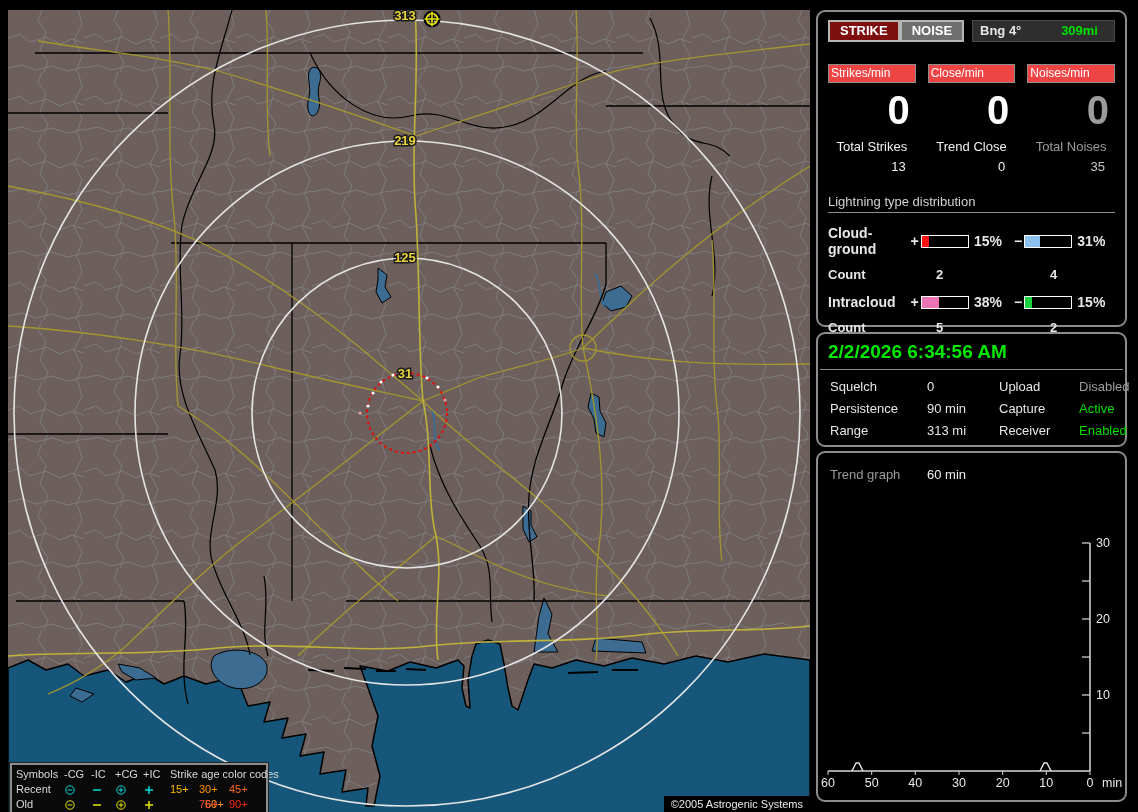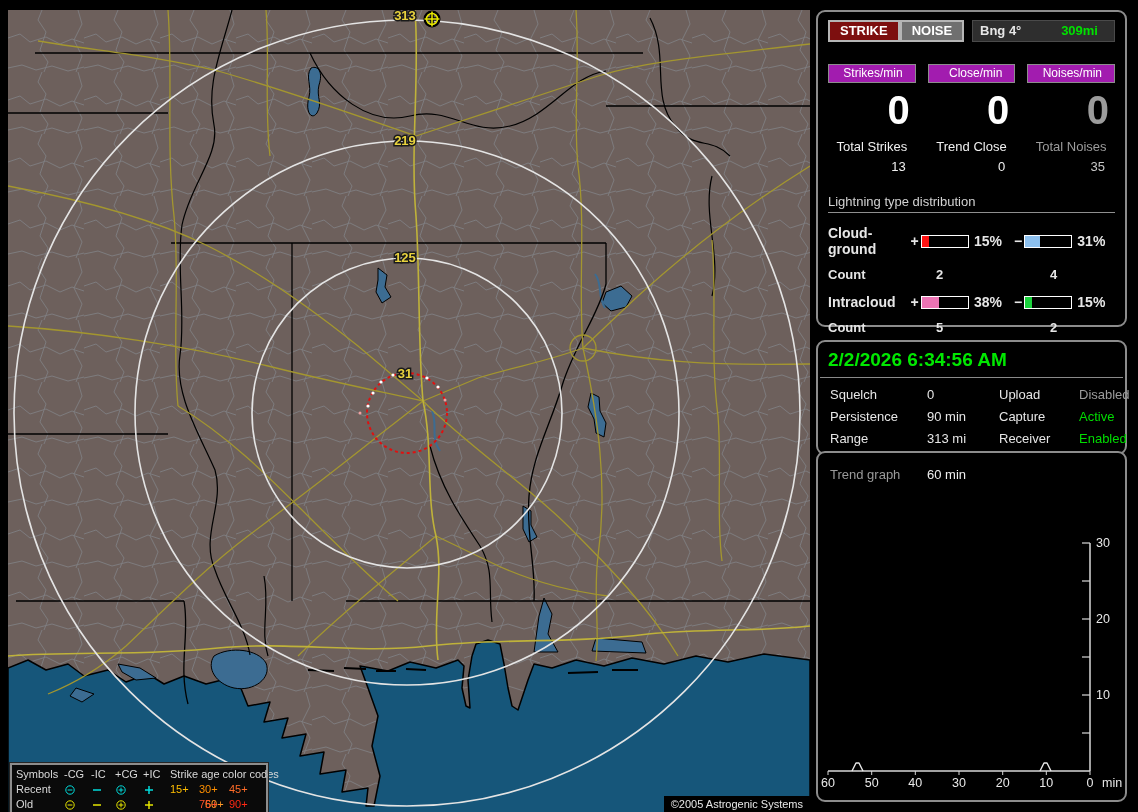--- a/index.html
+++ b/index.html
@@ -14,32 +14,32 @@
           font-size:11px;line-height:15px;color:#d9d9d9;padding:2px 4px 3px 4px;}
   .lgrid{display:grid;grid-template-columns:48px 27px 24px 28px 27px 29px 30px 30px;align-items:center;}
   .lgrid span{white-space:nowrap;}
   .age-hdr{grid-column:6 / span 3;}
   .sym{display:inline-block;vertical-align:-1px;}
   .copyright{position:absolute;right:0px;top:786px;background:#000;color:#e8e8e8;
              font-size:11px;padding:2px 7px 3px 7px;}
   
   .panel{position:absolute;left:816px;width:311px;background:#000;border:2px solid #8c8c8c;border-radius:9px;box-sizing:border-box;}
   #box-counters{top:10px;height:317px;}
-  #box-status{top:332px;height:115px;margin-top:8px;}
+  #box-status{top:332px;height:115px;}
   #box-stats{top:451px;height:351px;}
   
   .toprow{display:flex;align-items:center;padding:8px 10px 0 10px;}
   .btn{font-weight:bold;font-size:13px;color:#fff;padding:1px 10px 2px 10px;border:2px solid #b5b5b5;}
   .btn-strike{background:#7d0f0f;}
   .btn-noise{background:#6f6f6f;}
   .bngbar{margin-left:auto;background:#2e2e2e;border:1px solid #4a4a4a;padding:2px 16px 3px 7px;
           width:118px;display:flex;justify-content:space-between;font-weight:bold;font-size:13px;}
   .bng-rng{color:#00e000;}
   .counters{display:grid;grid-template-columns:1fr 1fr 1fr;column-gap:12px;padding:22px 10px 0 10px;}
-  .badge{display:block;text-align:right;background:#a21caf;border:1px solid #8d8d8d;color:#fff;
+  .badge{display:block;text-align:left;background:#ef4444;border:1px solid #8d8d8d;color:#fff;
          font-size:12px;padding:1px 12px 2px 2px;}
   .bigval{text-align:right;font-size:40px;font-weight:bold;color:#fff;line-height:1.05;padding:6px 6px 2px 0;}
   .tot-lbl{text-align:center;font-size:13px;color:#f0f0f0;padding-top:6px;white-space:nowrap;}
   .tot-val{text-align:right;font-size:13px;color:#f0f0f0;padding:5px 10px 0 0;}
   .dim, .col-dim .bigval, .col-dim .tot-lbl, .col-dim .tot-val{color:#9c9c9c;}
   .col-dim .tot-val{color:#c8c8c8;}
   
   .dist{margin:20px 10px 0 10px;}
   .dist-title{font-size:13px;color:#d2d2d2;border-bottom:1px solid #8f8f8f;padding-bottom:3px;}
   .dist-row{display:flex;align-items:center;margin-top:12px;font-weight:bold;font-size:14px;}

